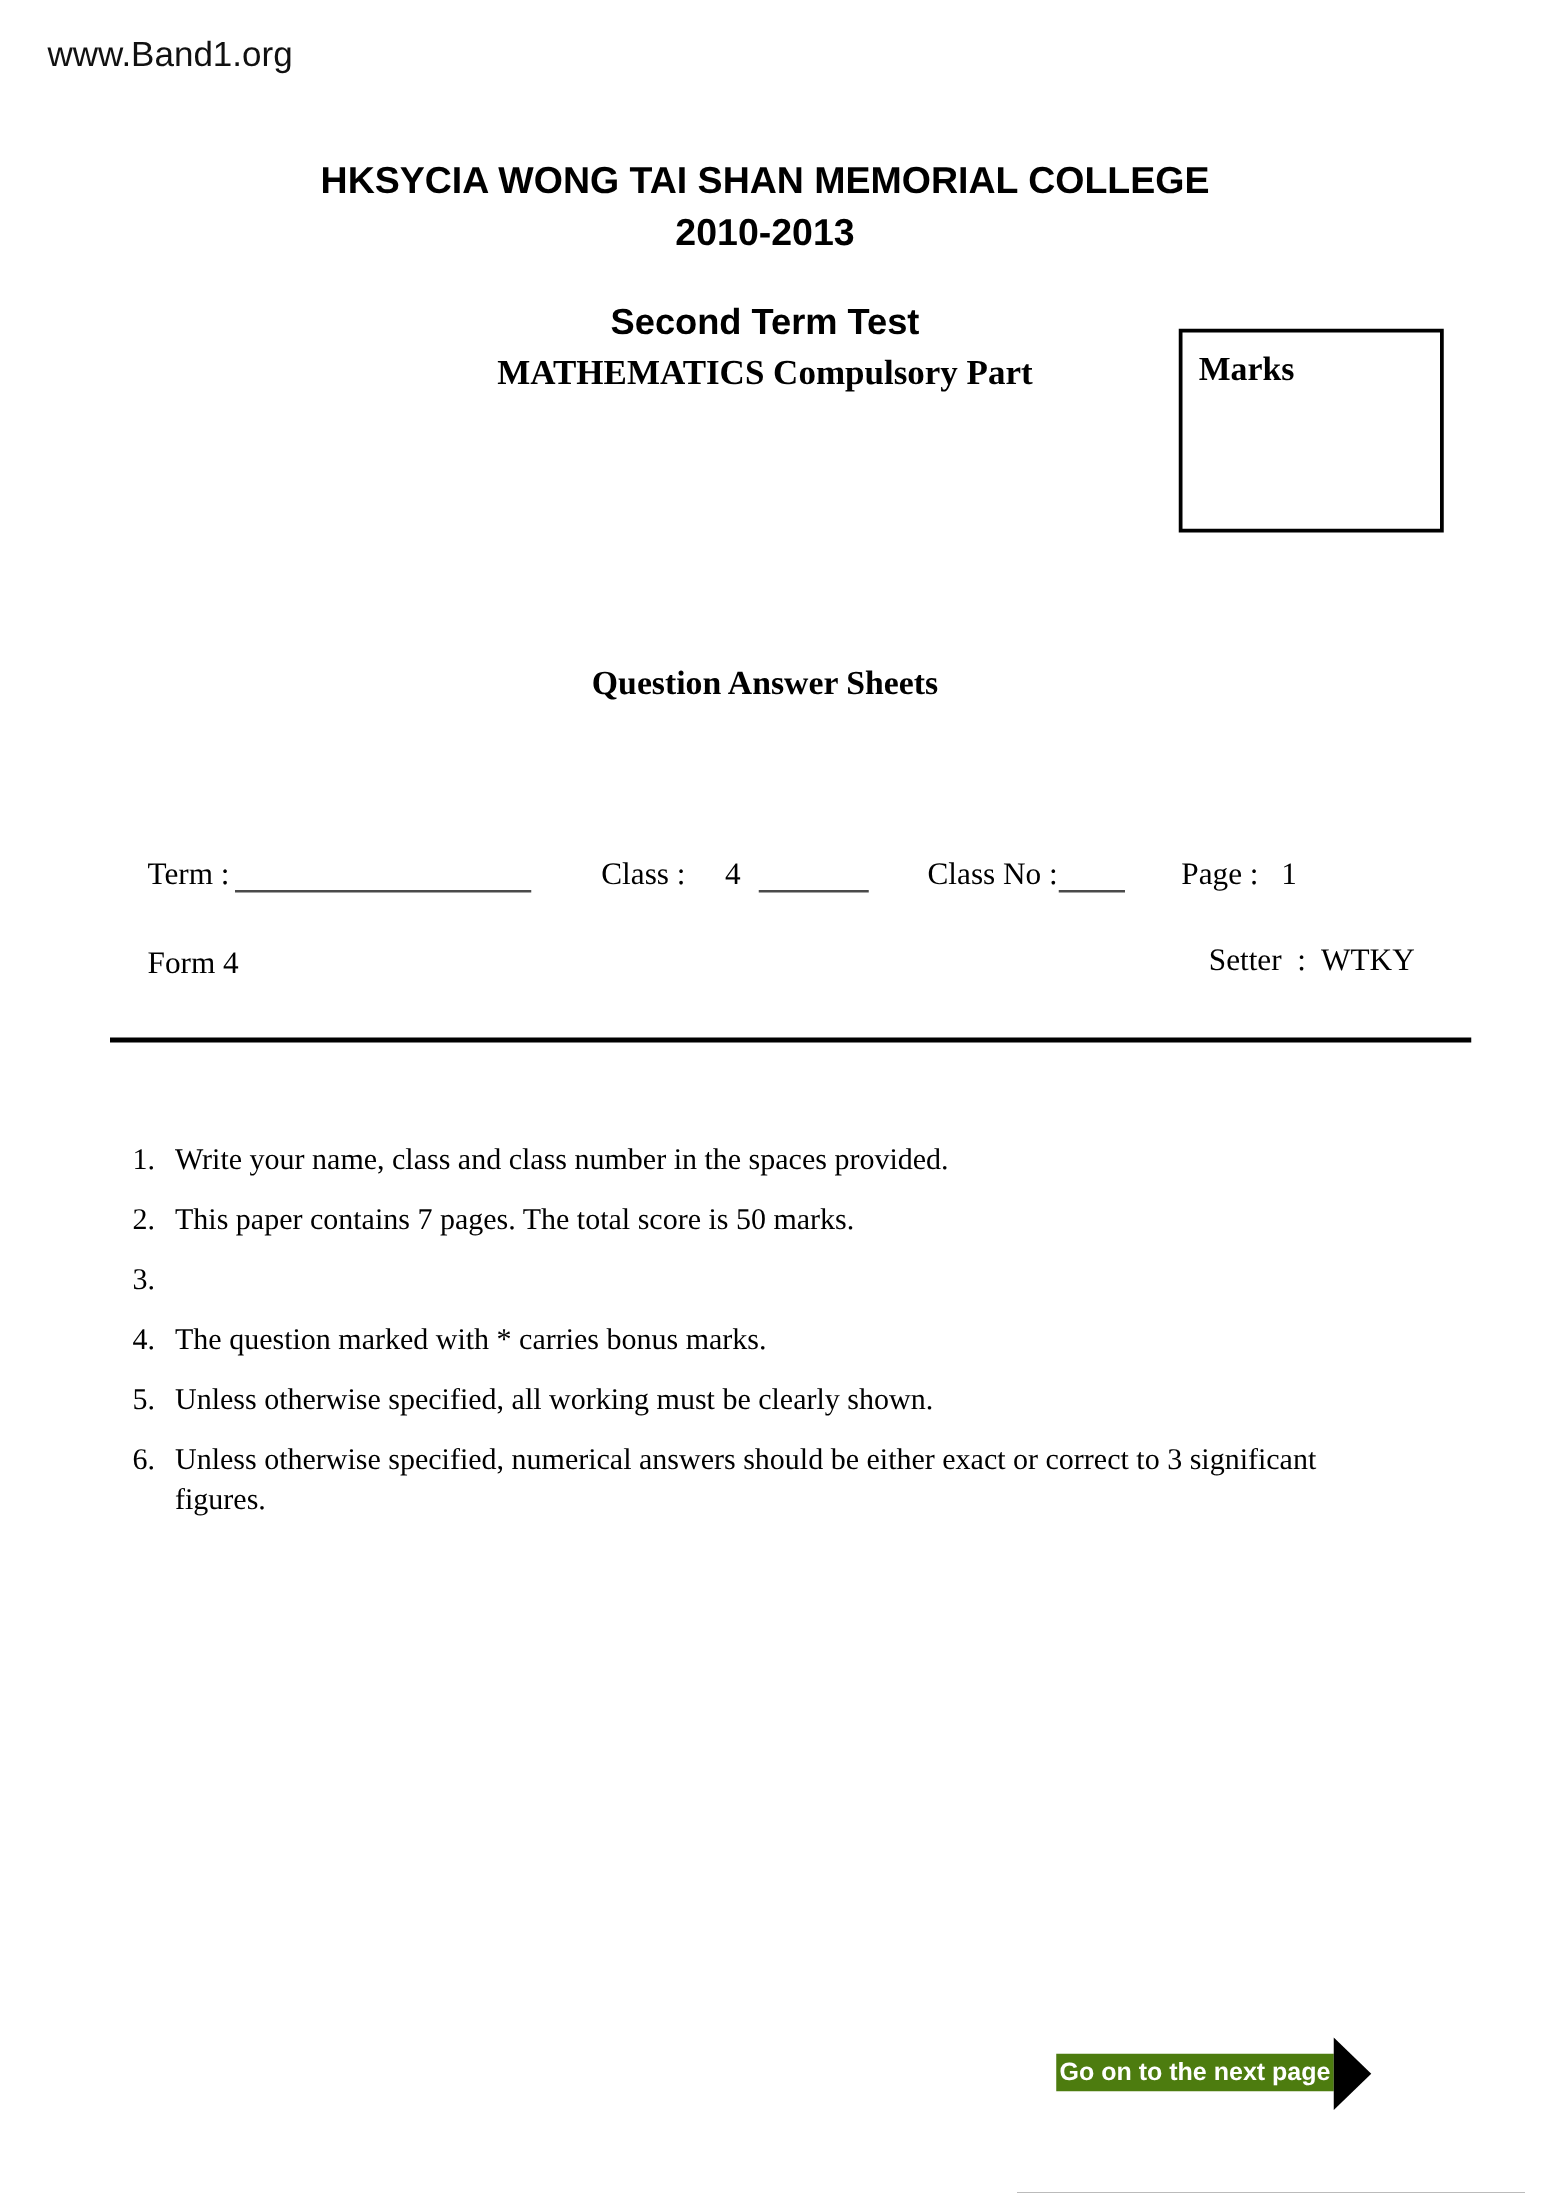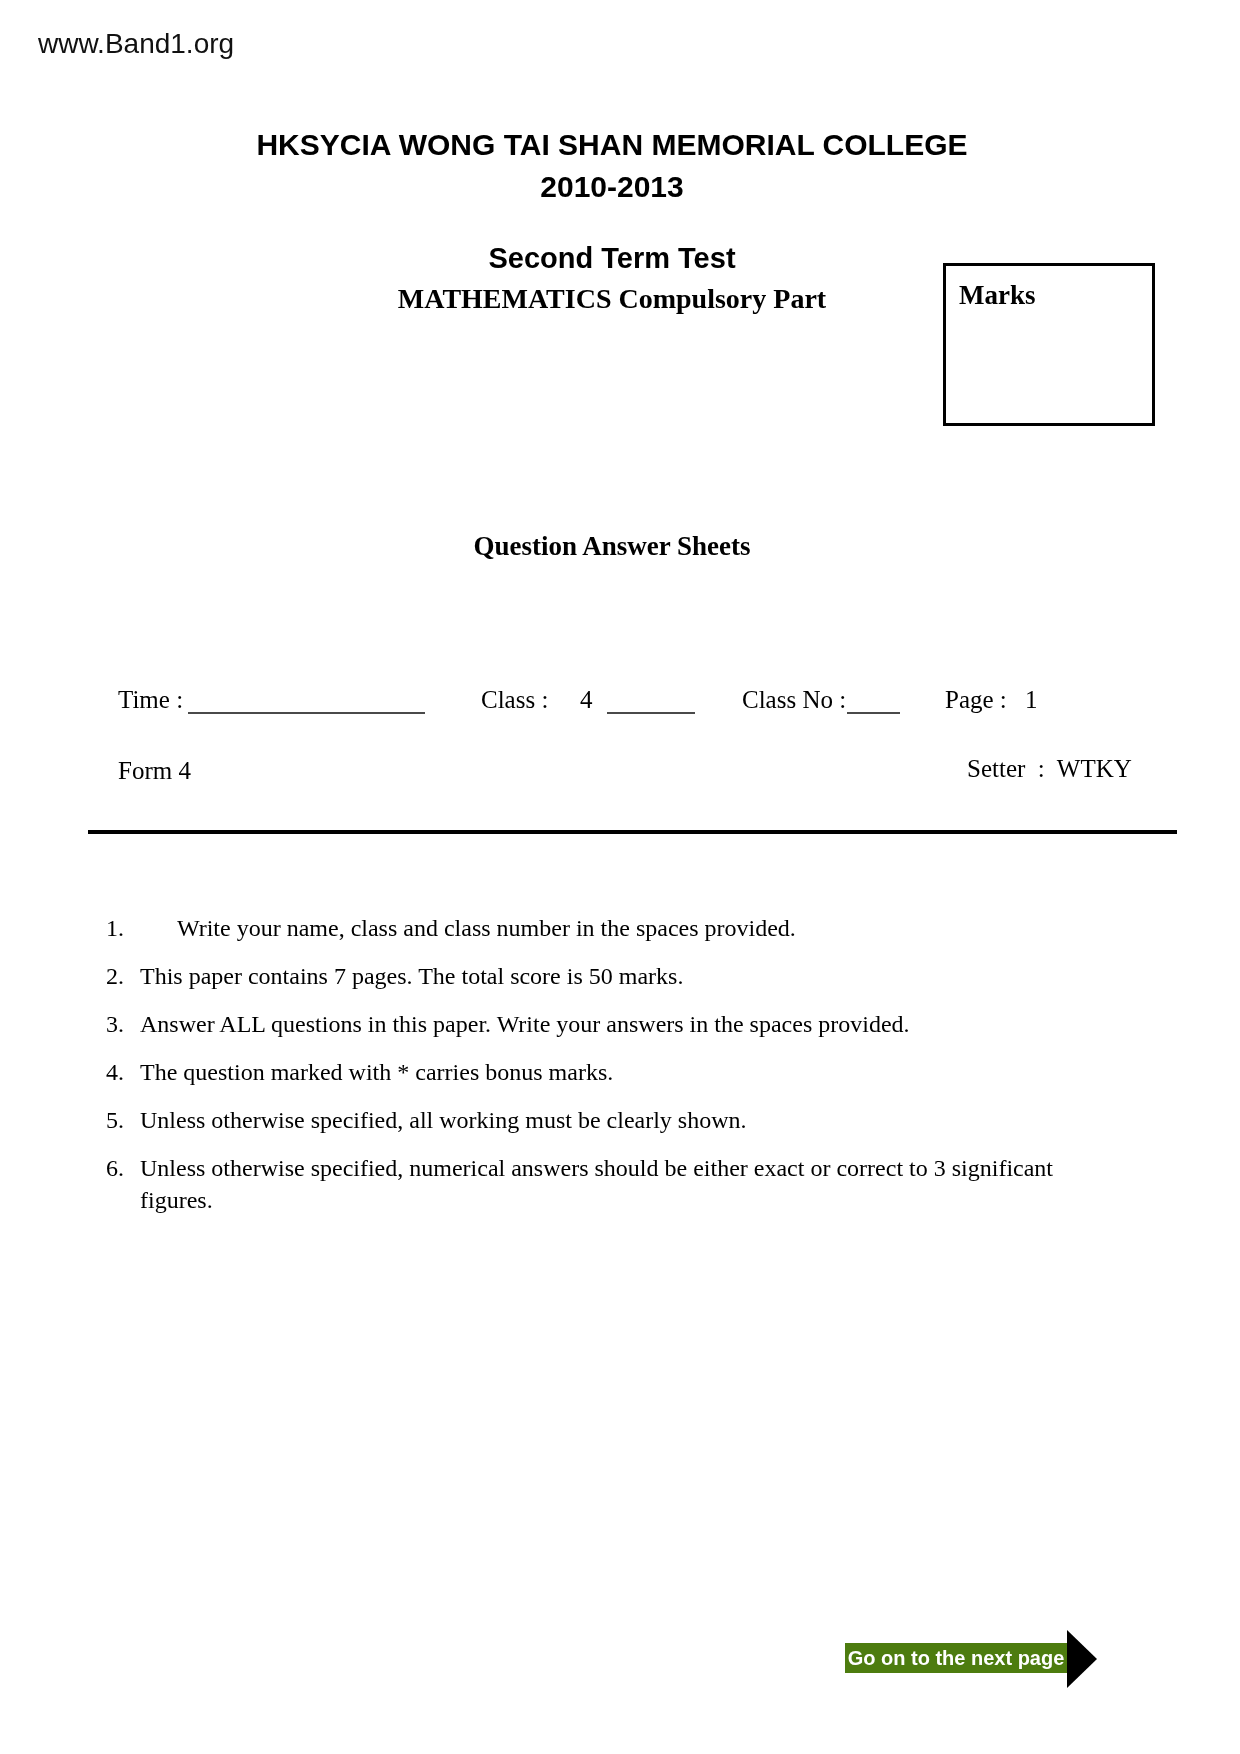--- a/index.html
+++ b/index.html
@@ -64,46 +64,45 @@
   <div class="abs center-line year sans">2010-2013</div>
   <div class="abs center-line term sans">Second Term Test</div>
   <div class="abs center-line subject sans">MATHEMATICS Compulsory Part</div>
 
   <div class="abs marks-box">
     <span class="marks-label">Marks</span>
   </div>
 
   <div class="abs center-line sheet-title">Question Answer Sheets</div>
 
-  <span class="abs info" style="left:118px; top:686px;">Time :</span>
+  <span class="abs info" style="left:118px; top:686px;">Term :</span>
   <div class="abs blank" style="left:188px; top:712px; width:237px;"></div>
 
   <span class="abs info" style="left:470px; top:686px;margin-left:11px;">Class :</span>
   <span class="abs info" style="left:580px; top:686px;">4</span>
   <div class="abs blank" style="left:607px; top:712px; width:88px;"></div>
 
   <span class="abs info" style="left:742px; top:686px;">Class No :</span>
   <div class="abs blank" style="left:847px; top:712px; width:53px;"></div>
 
   <span class="abs info" style="left:945px; top:686px;">Page :</span>
   <span class="abs info" style="left:1025px; top:686px;">1</span>
 
   <span class="abs info" style="left:118px; top:757px;">Form 4</span>
   <span class="abs info pre" style="left:967px; top:755px;">Setter  :  WTKY</span>
 
   <div class="abs rule"></div>
 
   <span class="abs instr-num" style="top:915px;">1.</span>
-  <span class="abs instr-text" style="top:915px;margin-left:37px;">Write your name, class and class number in the spaces provided.</span>
+  <span class="abs instr-text" style="top:915px;">Write your name, class and class number in the spaces provided.</span>
 
   <span class="abs instr-num" style="top:963px;">2.</span>
   <span class="abs instr-text" style="top:963px;">This paper contains 7 pages. The total score is 50 marks.</span>
 
   <span class="abs instr-num" style="top:1011px;">3.</span>
-  <span class="abs instr-text" style="top:1011px;">Answer ALL questions in this paper. Write your answers in the spaces provided.</span>
 
   <span class="abs instr-num" style="top:1059px;">4.</span>
   <span class="abs instr-text" style="top:1059px;">The question marked with * carries bonus marks.</span>
 
   <span class="abs instr-num" style="top:1107px;">5.</span>
   <span class="abs instr-text" style="top:1107px;">Unless otherwise specified, all working must be clearly shown.</span>
 
   <span class="abs instr-num" style="top:1155px;">6.</span>
   <span class="abs instr-text" style="top:1155px;">Unless otherwise specified, numerical answers should be either exact or correct to 3 significant</span>
   <span class="abs instr-text" style="top:1187px;">figures.</span>

